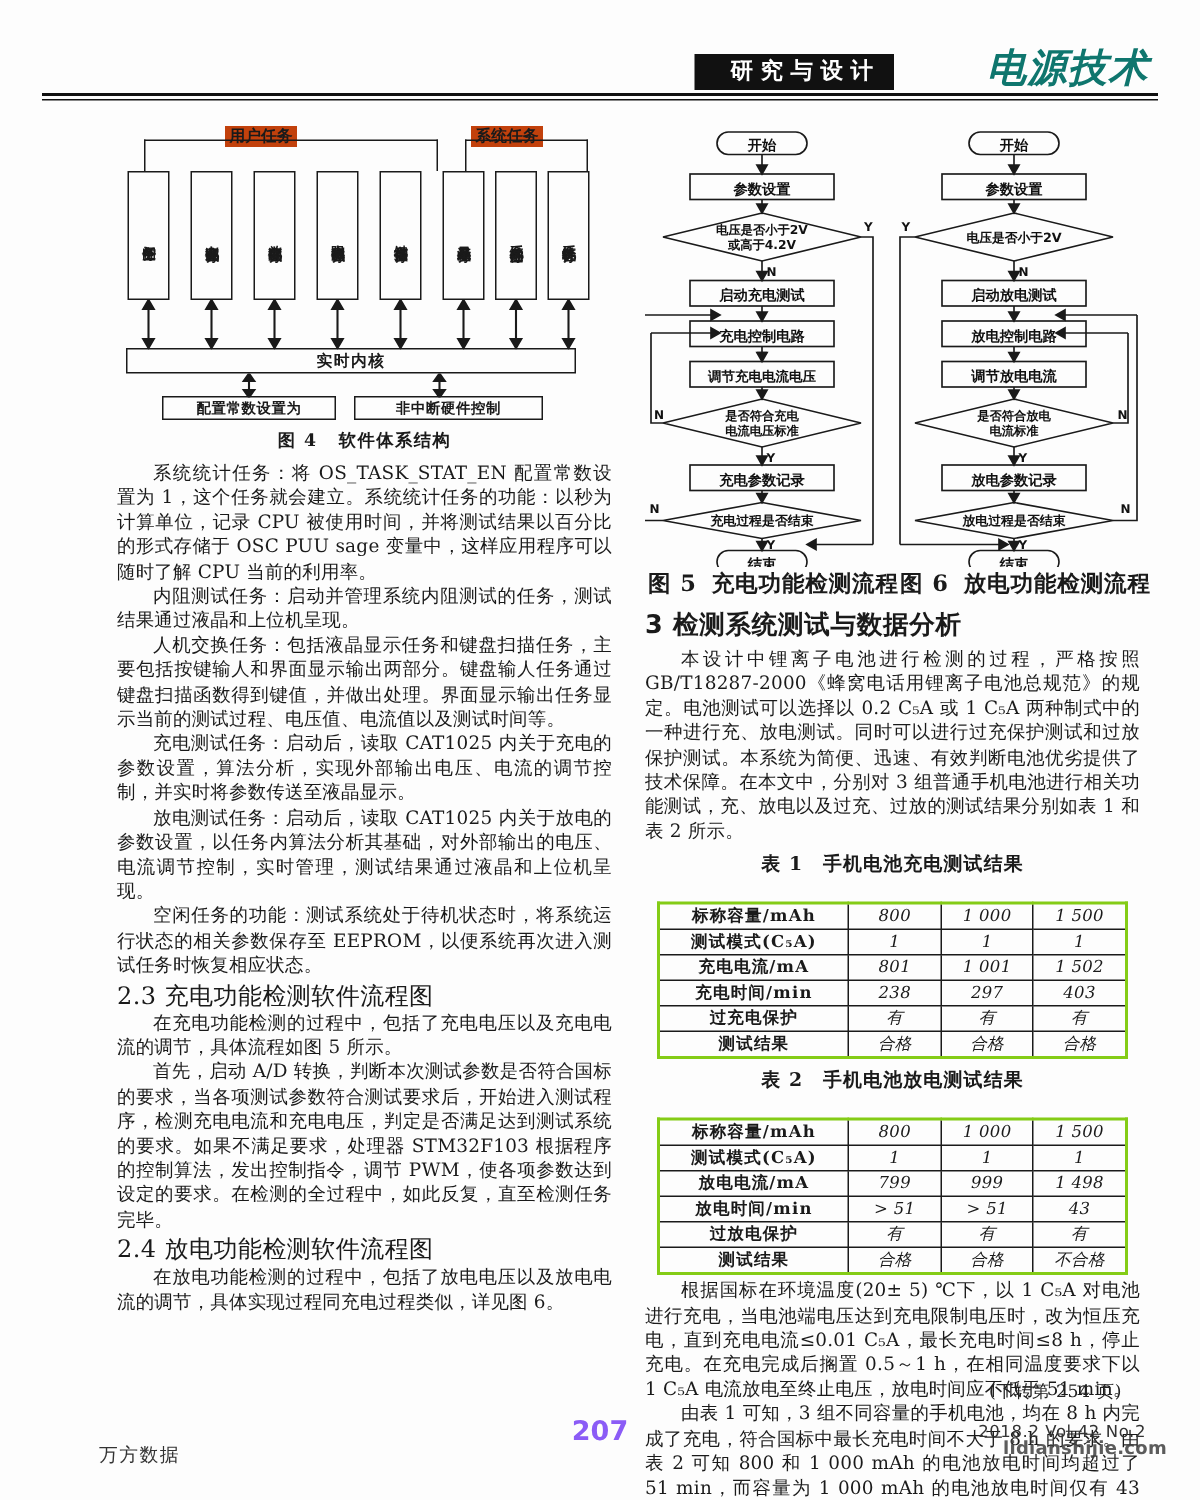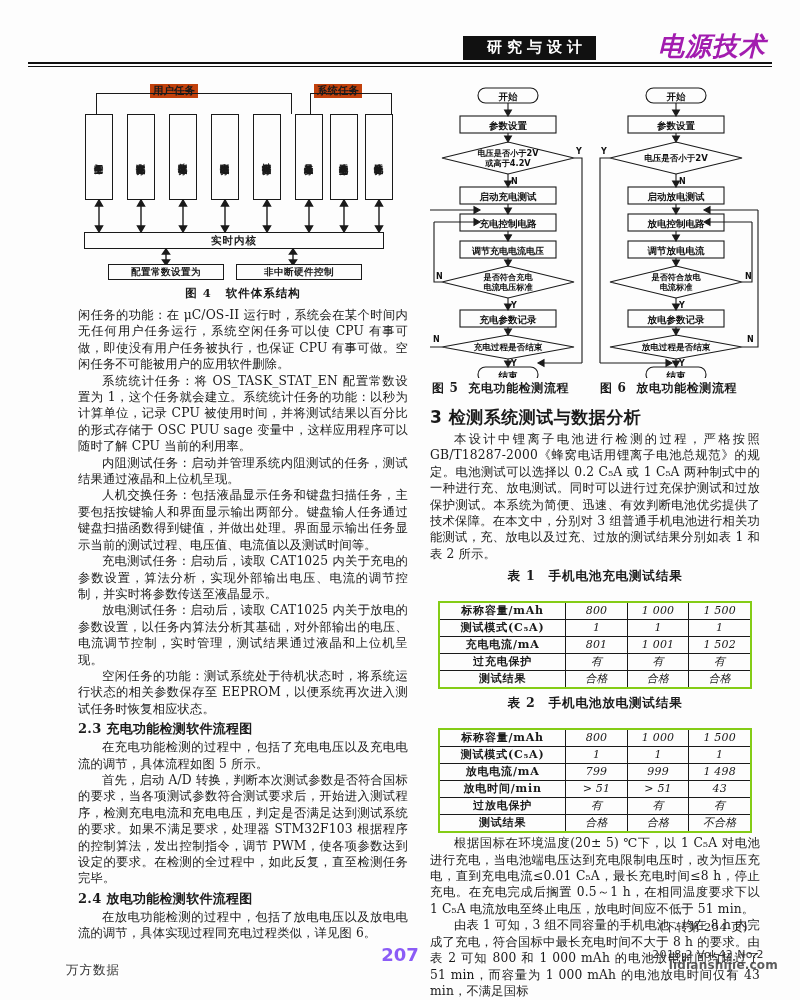--- a/index.html
+++ b/index.html
@@ -64,21 +64,21 @@
   #masthead .journal {
     position: absolute;
     right: 6px;
     top: -3px;
     font-family: "DejaVu Serif", "Liberation Serif", serif;
     font-weight: bold;
     font-size: 26px;
     letter-spacing: 1px;
     line-height: 1;
     font-style: italic;
-    color: #a21caf;
+    color: #0f766e;
   }
 
   
   .col {
     position: absolute;
     top: 86px;
     width: 330px;
   }
   #col-left  { left: 78px;  }
   #col-right { left: 430px; }
@@ -88,23 +88,23 @@
     font-size: 12.3px;
     line-height: 16.4px;
     text-align: justify;
     text-indent: 24px;
     letter-spacing: 0.15px;
   }
   p.body.noind { text-indent: 0; }
 
   h3.sect-h {
     margin: 3px 0 1px 0;
-    font-size: 13px;
+    font-size: 16px;
     line-height: 18px;
-    font-weight: bold;
+    font-weight: normal;
     letter-spacing: 0.3px;
   }
   h2.sect-h2 {
     margin: 8px 0 2px 0;
     font-size: 17px;
     line-height: 23px;
     font-weight: bold;
     font-family: "DejaVu Sans", "Liberation Sans", sans-serif;
     letter-spacing: 0.5px;
   }
@@ -208,21 +208,21 @@
 
   .flowcaps {
     position: relative;
     width: 330px;
     height: 18px;
     margin-top: 2px;
   }
   .flowcaps .cap {
     position: absolute;
     top: 0;
-    font-size: 12px;
+    font-size: 15px;
     font-weight: bold;
     letter-spacing: 0.6px;
     white-space: nowrap;
   }
   .flowcaps .cap .num { margin-right: 10px; }
   .flowcaps .c5 { left: 2px; }
   .flowcaps .c6 { left: 170px; }
 
   
   .tbl-title {
@@ -382,21 +382,20 @@
       </svg>
 
       <div class="hwbox" style="left:30px; width:116px;">配置常数设置为</div>
       <div class="hwbox" style="left:158px; width:126px;">非中断硬件控制</div>
     </div>
 
     <div class="figcap">
       <span class="num">图 4</span><span>软件体系结构</span>
     </div>
 
-    <p class="body noind">闲任务的功能：在 μC/OS-II 运行时，系统会在某个时间内无任何用户任务运行，系统空闲任务可以使 CPU 有事可做，即使没有用户任务被执行，也保证 CPU 有事可做。空闲任务不可能被用户的应用软件删除。</p>
     <p class="body">系统统计任务：将 OS_TASK_STAT_EN 配置常数设置为 1，这个任务就会建立。系统统计任务的功能：以秒为计算单位，记录 CPU 被使用时间，并将测试结果以百分比的形式存储于 OSC PUU sage 变量中，这样应用程序可以随时了解 CPU 当前的利用率。</p>
     <p class="body">内阻测试任务：启动并管理系统内阻测试的任务，测试结果通过液晶和上位机呈现。</p>
     <p class="body">人机交换任务：包括液晶显示任务和键盘扫描任务，主要包括按键输人和界面显示输出两部分。键盘输人任务通过键盘扫描函数得到键值，并做出处理。界面显示输出任务显示当前的测试过程、电压值、电流值以及测试时间等。</p>
     <p class="body">充电测试任务：启动后，读取 CAT1025 内关于充电的参数设置，算法分析，实现外部输出电压、电流的调节控制，并实时将参数传送至液晶显示。</p>
     <p class="body">放电测试任务：启动后，读取 CAT1025 内关于放电的参数设置，以任务内算法分析其基础，对外部输出的电压、电流调节控制，实时管理，测试结果通过液晶和上位机呈现。</p>
     <p class="body">空闲任务的功能：测试系统处于待机状态时，将系统运行状态的相关参数保存至 EEPROM，以便系统再次进入测试任务时恢复相应状态。</p>
 
     <h3 class="sect-h">2.3  充电功能检测软件流程图</h3>
     <p class="body">在充电功能检测的过程中，包括了充电电压以及充电电流的调节，具体流程如图 5 所示。</p>
     <p class="body">首先，启动 A/D 转换，判断本次测试参数是否符合国标的要求，当各项测试参数符合测试要求后，开始进入测试程序，检测充电电流和充电电压，判定是否满足达到测试系统的要求。如果不满足要求，处理器 STM32F103 根据程序的控制算法，发出控制指令，调节 PWM，使各项参数达到设定的要求。在检测的全过程中，如此反复，直至检测任务完毕。</p>
@@ -605,20 +604,26 @@
           <td class="val">1</td>
           <td class="val">1</td>
         </tr>
         <tr>
           <td class="rowhdr">充电电流/mA</td>
           <td class="val">801</td>
           <td class="val">1 001</td>
           <td class="val">1 502</td>
         </tr>
         <tr>
+          <td class="rowhdr">充电时间/min</td>
+          <td class="val">238</td>
+          <td class="val">297</td>
+          <td class="val">403</td>
+        </tr>
+        <tr>
           <td class="rowhdr">过充电保护</td>
           <td class="val">有</td>
           <td class="val">有</td>
           <td class="val">有</td>
         </tr>
         <tr>
           <td class="rowhdr">测试结果</td>
           <td class="val">合格</td>
           <td class="val">合格</td>
           <td class="val">合格</td>

